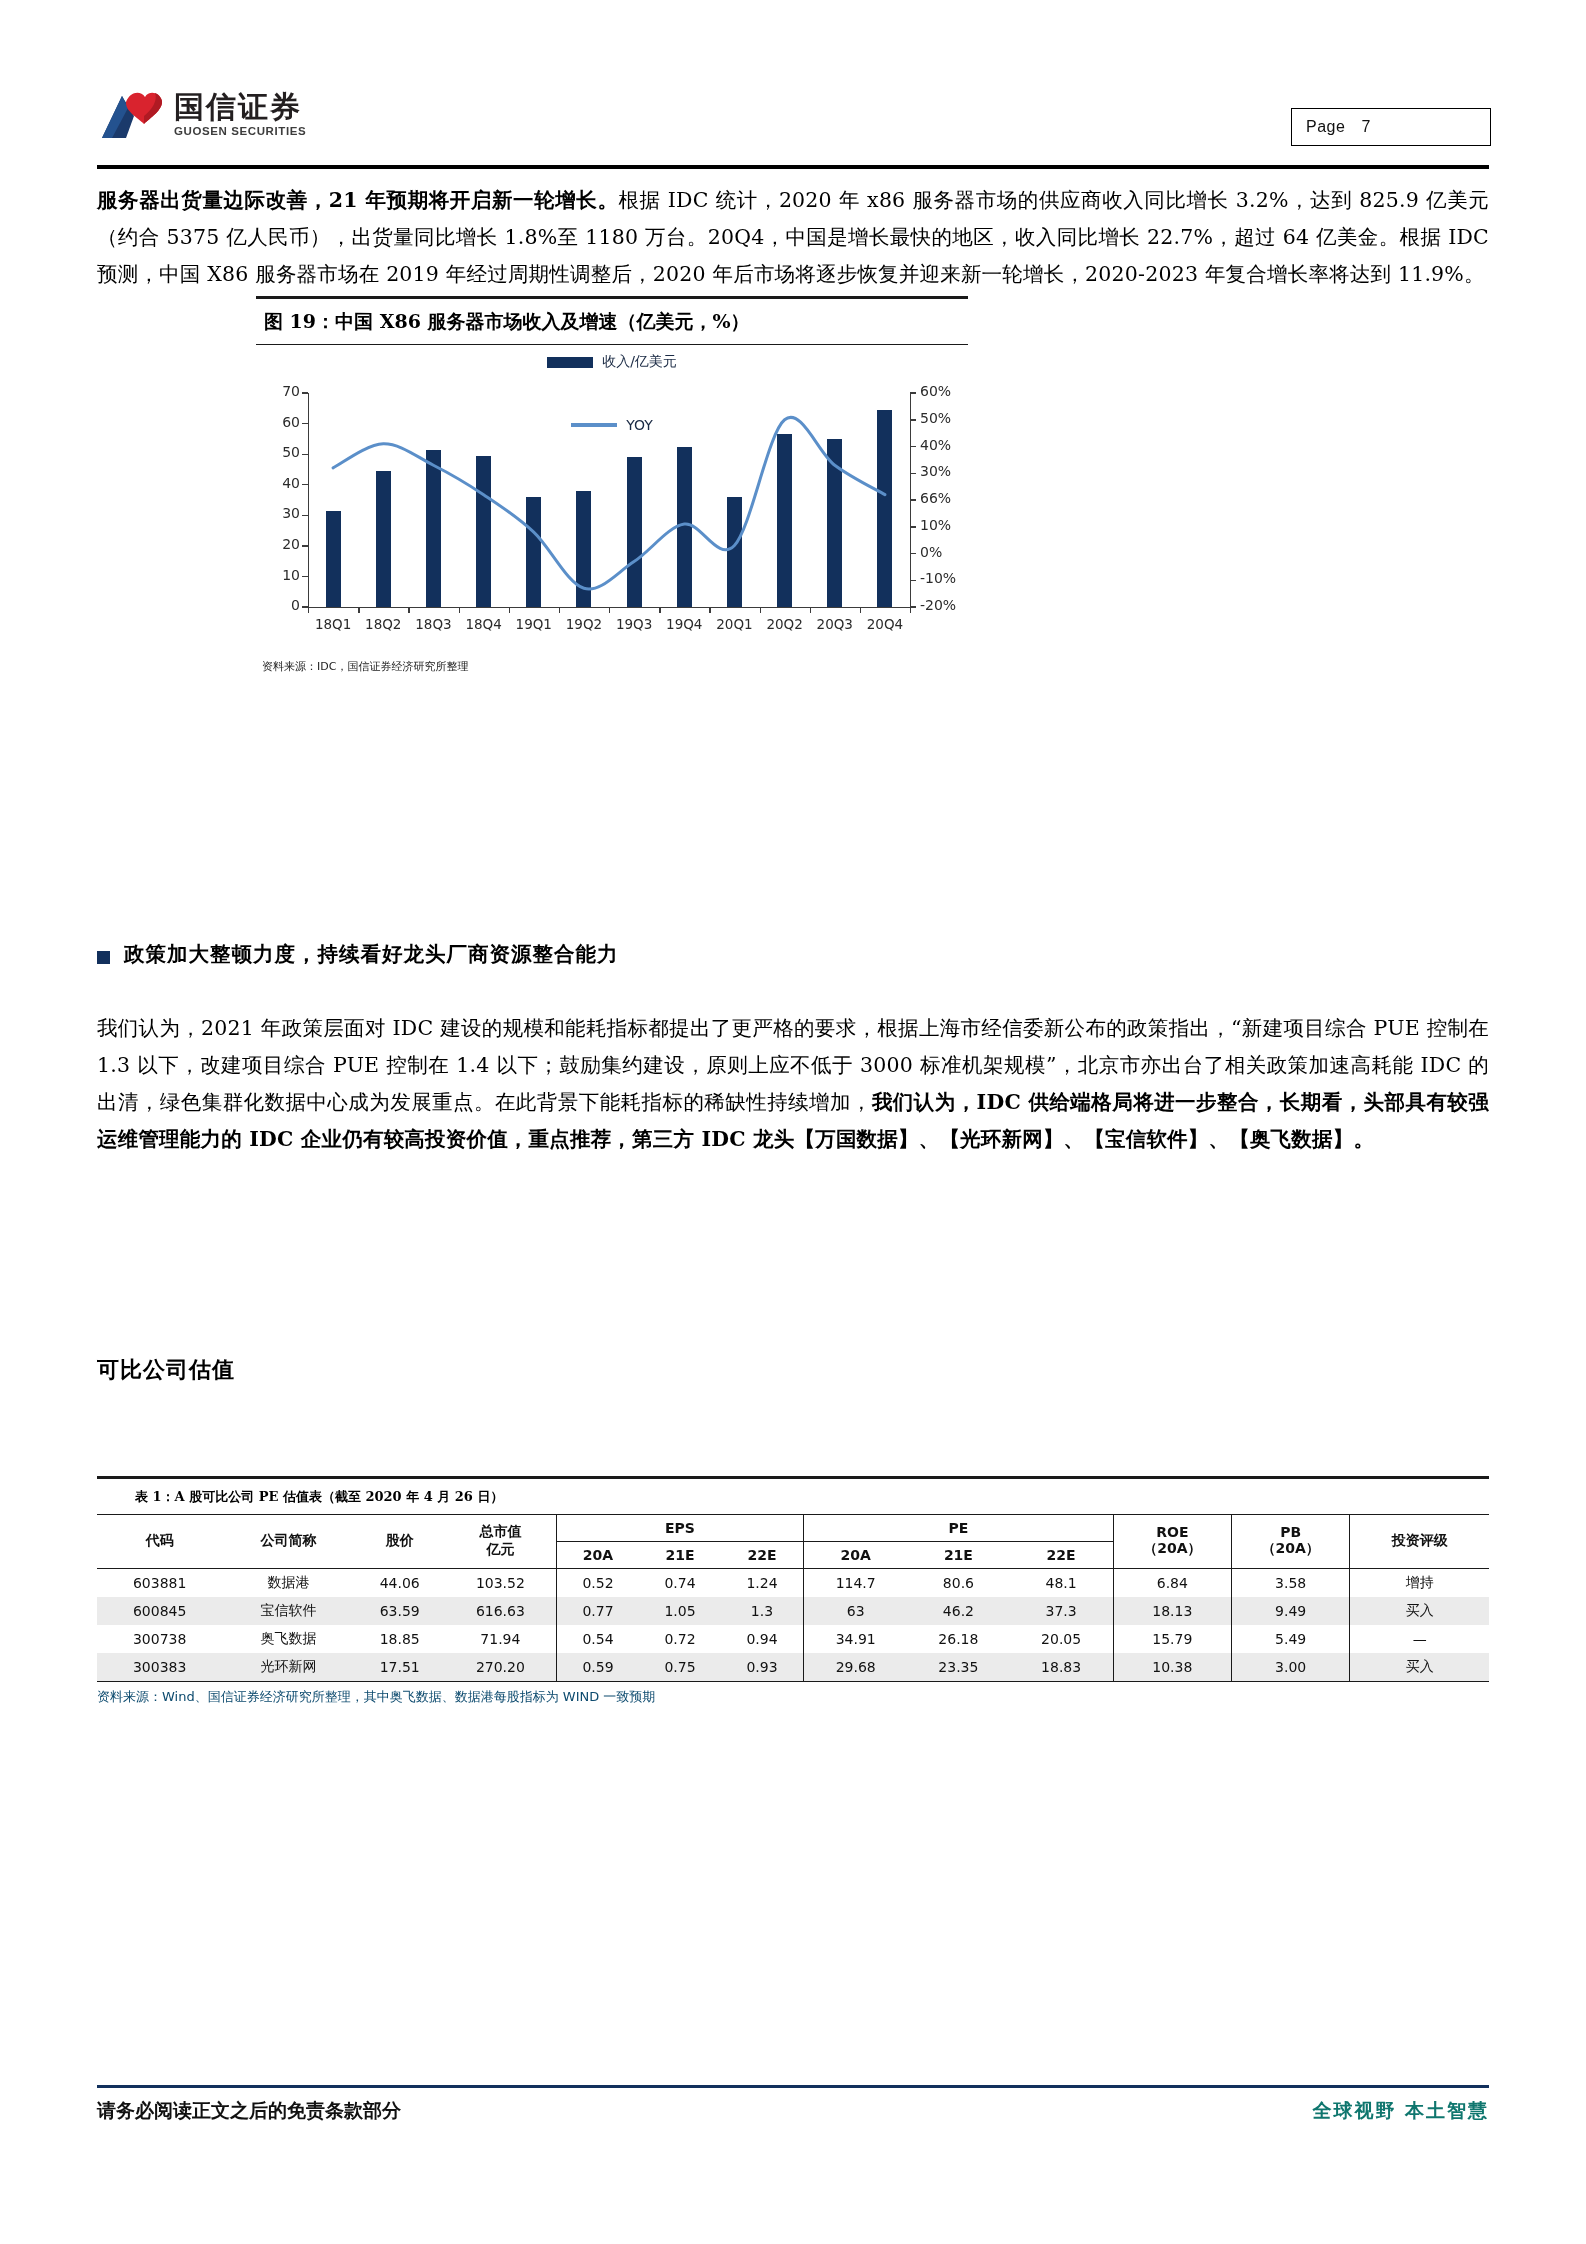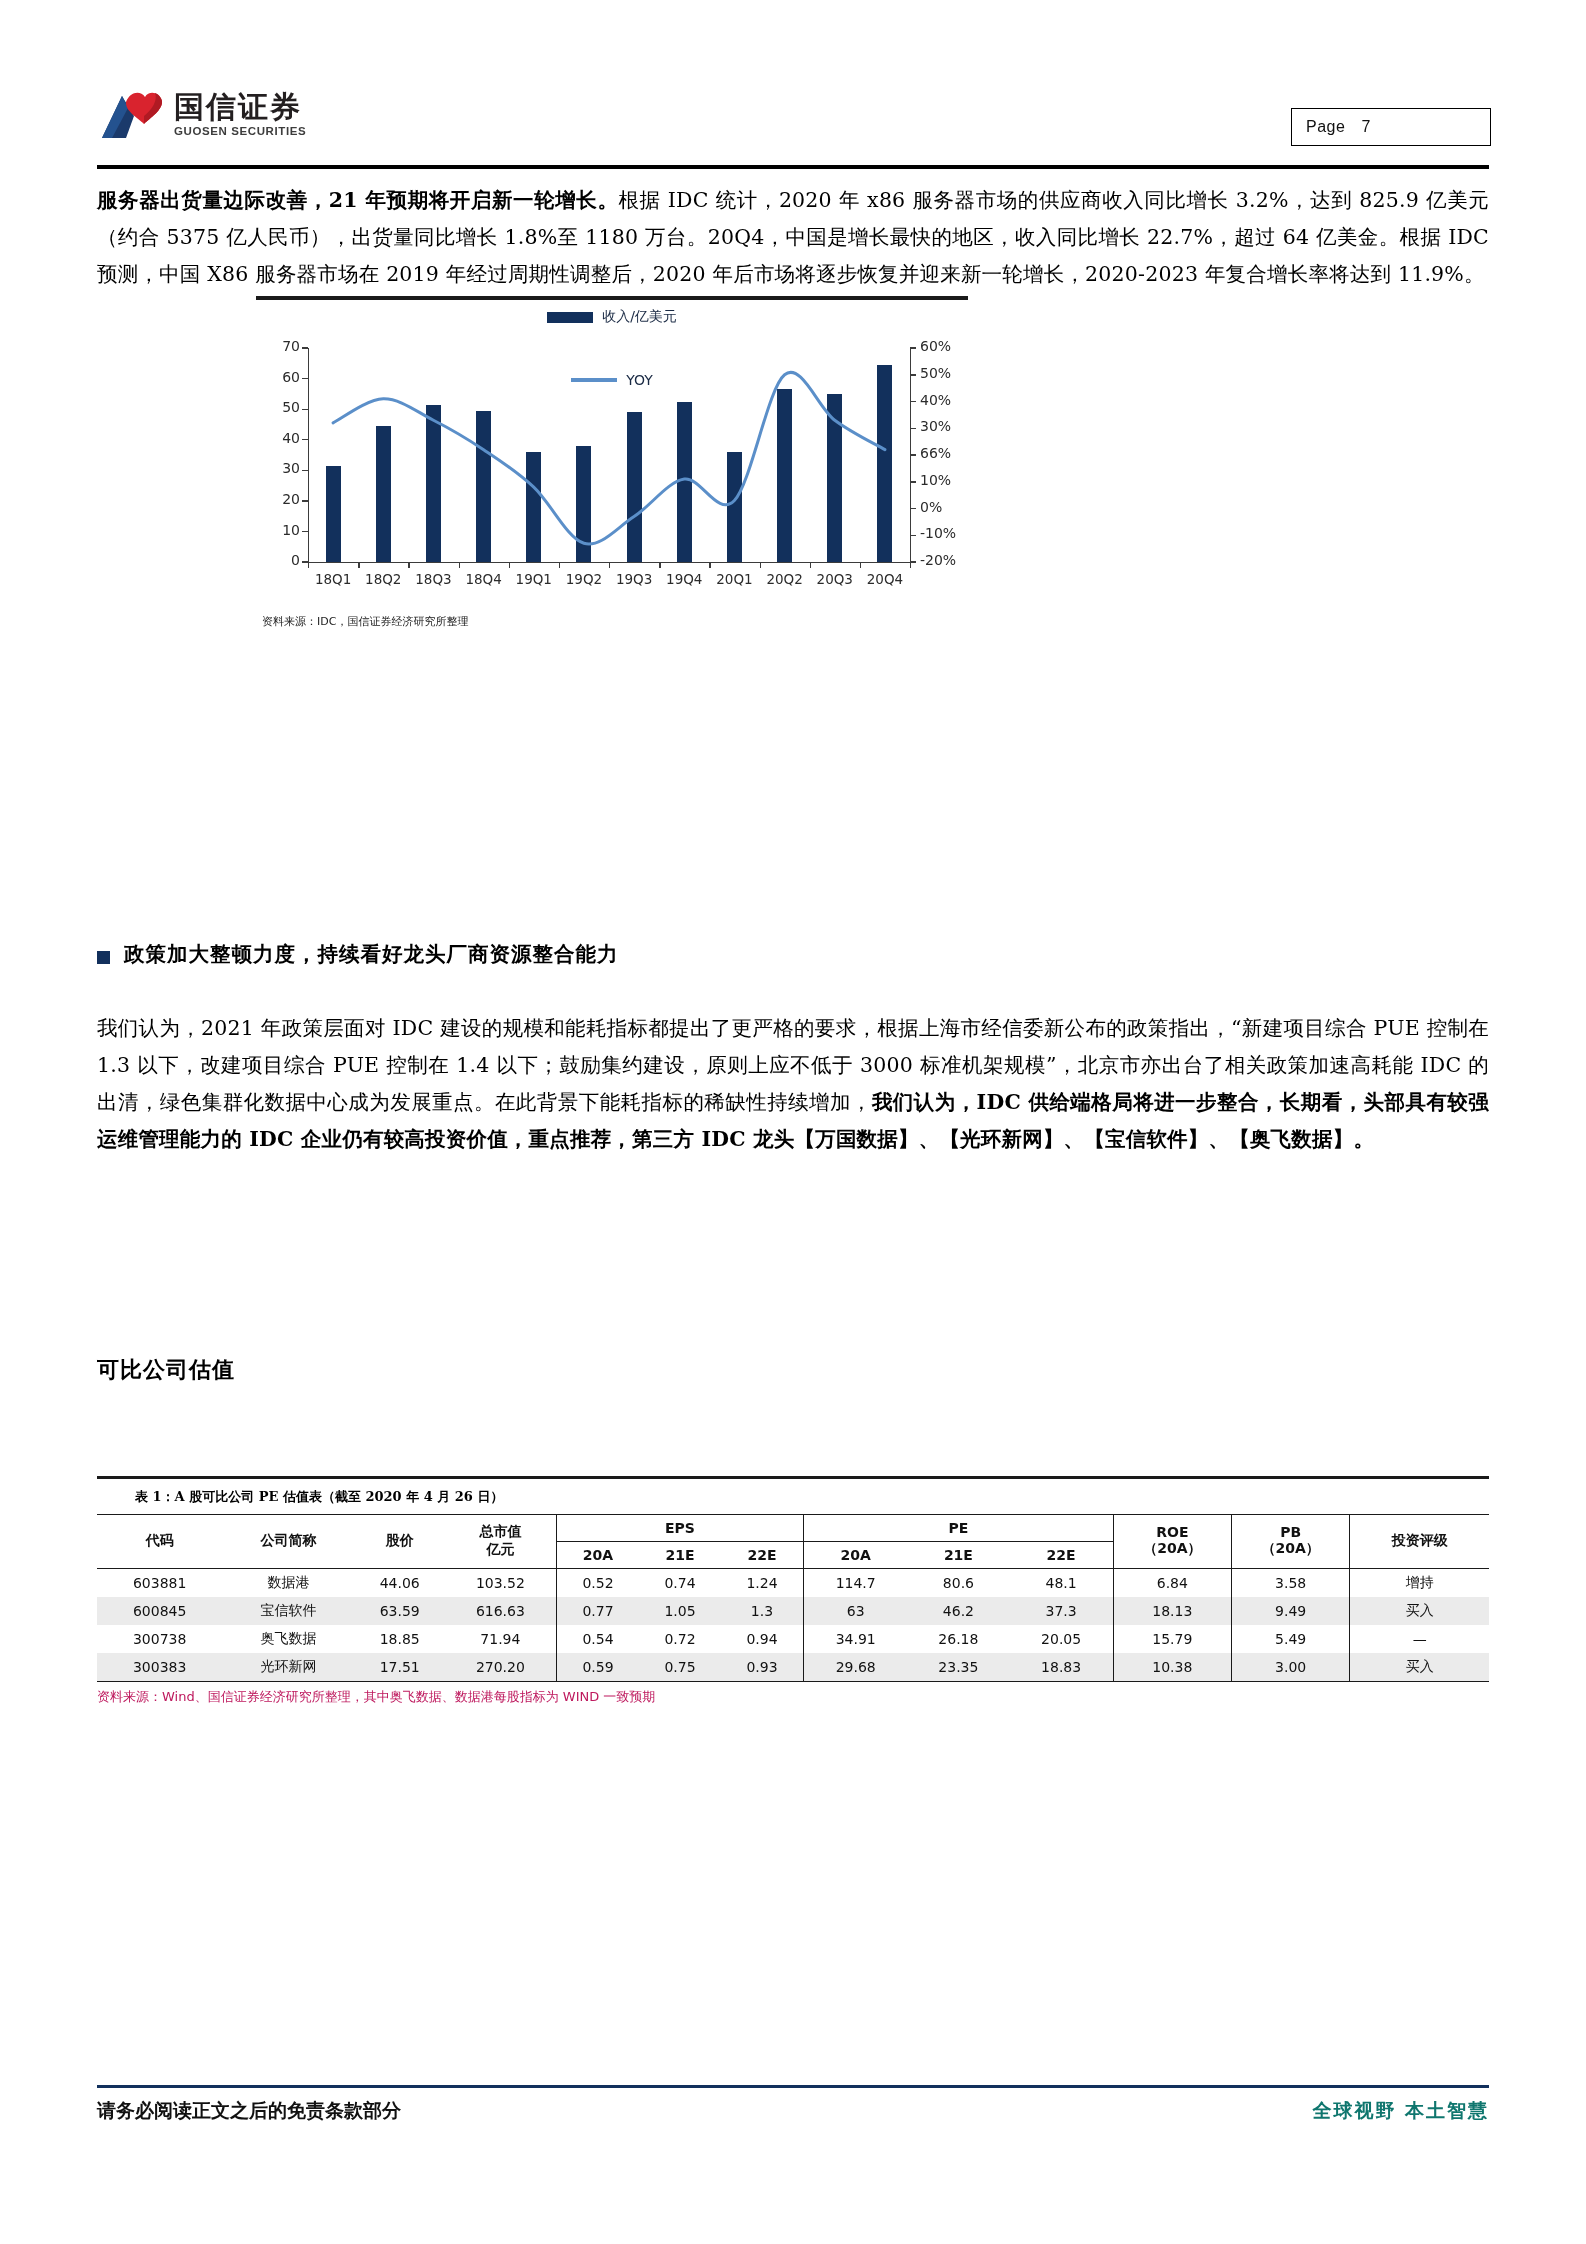--- a/index.html
+++ b/index.html
@@ -81,21 +81,21 @@
   table.est { border-collapse:collapse; width:100%; font-family:"DejaVu Sans", sans-serif; }
   table.est th, table.est td { text-align:center; font-size:14px; color:#111; padding:5px 2px; }
   .thead-top td, .thead-top th { border-top:1.6px solid #1a1a1a; border-bottom:1px solid #1a1a1a; font-weight:bold; font-size:14.5px; }
   .thead-sub td { border-bottom:1.6px solid #1a1a1a; font-weight:bold; font-size:14.5px; }
   .grp-border { border-left:1px solid #1a1a1a; border-right:1px solid #1a1a1a; }
   .vl { border-left:1px solid #1a1a1a; }
   .vr { border-right:1px solid #1a1a1a; }
   tbody tr td { font-size:14.5px; padding:7px 2px; }
   tr.alt { background:#ebebeb; }
   tbody tr:last-child td { border-bottom:1.6px solid #1a1a1a; }
-  .tbl-source { font-family:"DejaVu Sans", sans-serif; font-size:13px; color:#be185d; padding-top:6px; }
+  .tbl-source { font-family:"DejaVu Sans", sans-serif; font-size:13px; color:#0c4a6e; padding-top:6px; }
 
   
   .footer-rule { position:absolute; left:97px; top:2085px; width:1392px; height:2.5px; background:#12305c; }
   .footer { position:absolute; left:97px; top:2098px; width:1392px; display:flex; justify-content:space-between; align-items:center; }
   .footer-left { font-family:"DejaVu Serif", serif; font-weight:bold; font-size:19px; color:#111; }
   .footer-right { font-family:"DejaVu Serif", serif; font-weight:bold; font-size:19px; color:#0f766e; letter-spacing:2px;text-align:right; }
 </style>
 </head>
 <body>
 
@@ -124,20 +124,21 @@
     </div>
     <div class="rule-top"></div>
   </div>
 
   <div class="content">
     <p class="body"><span class="b">服务器出货量边际改善，21 年预期将开启新一轮增长。</span><span>根据 IDC 统计，2020 年 x86 服务器市场的供应商收入同比增长 3.2%，达到 825.9 亿美元（约合 5375 亿人民币），出货量同比增长 1.8%至 1180 万台。20Q4，中国是增长最快的地区，收入同比增长 22.7%，超过 64 亿美金。根据 IDC 预测，中国 X86 服务器市场在 2019 年经过周期性调整后，2020 年后市场将逐步恢复并迎来新一轮增长，2020-2023 年复合增长率将达到 11.9%。</span></p>
   </div>
 
   <div class="figure">
     <div class="fig-rule-top"></div>
+    <div class="fig-title">图 19：中国 X86 服务器市场收入及增速（亿美元，%）</div>
     <div class="fig-rule-bot"></div>
 
     <div class="fig-body">
 
       <div class="legend">
         <div class="legend-item">
           <span class="legend-bar"></span>
           <span>收入/亿美元</span>
         </div>
         <div class="legend-item">

